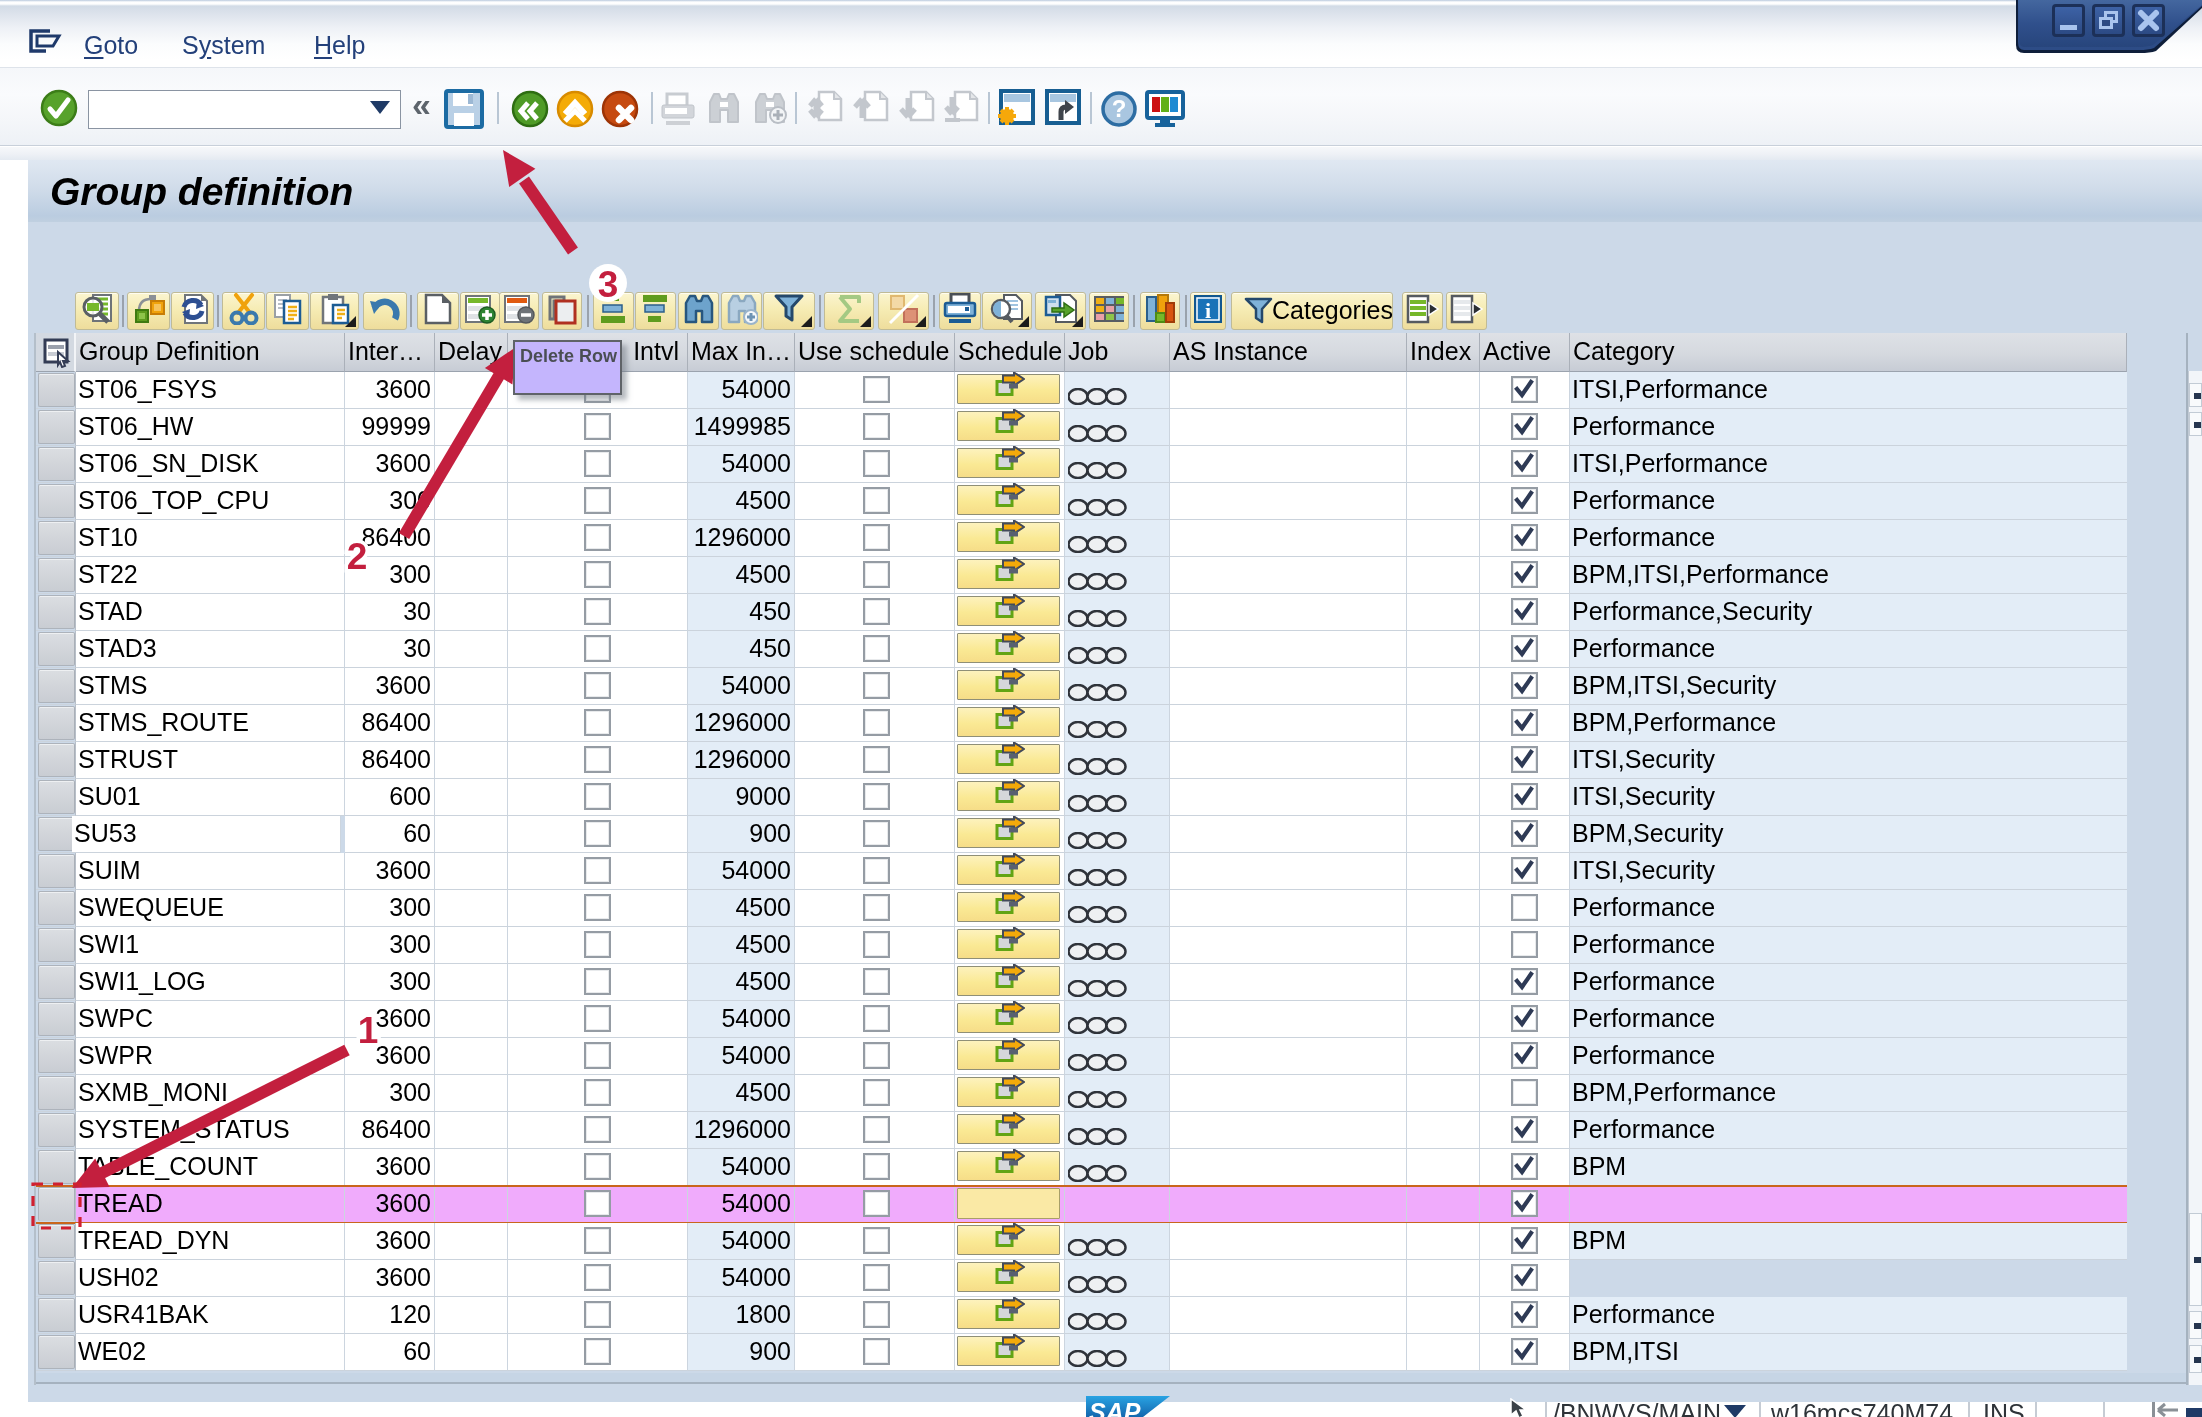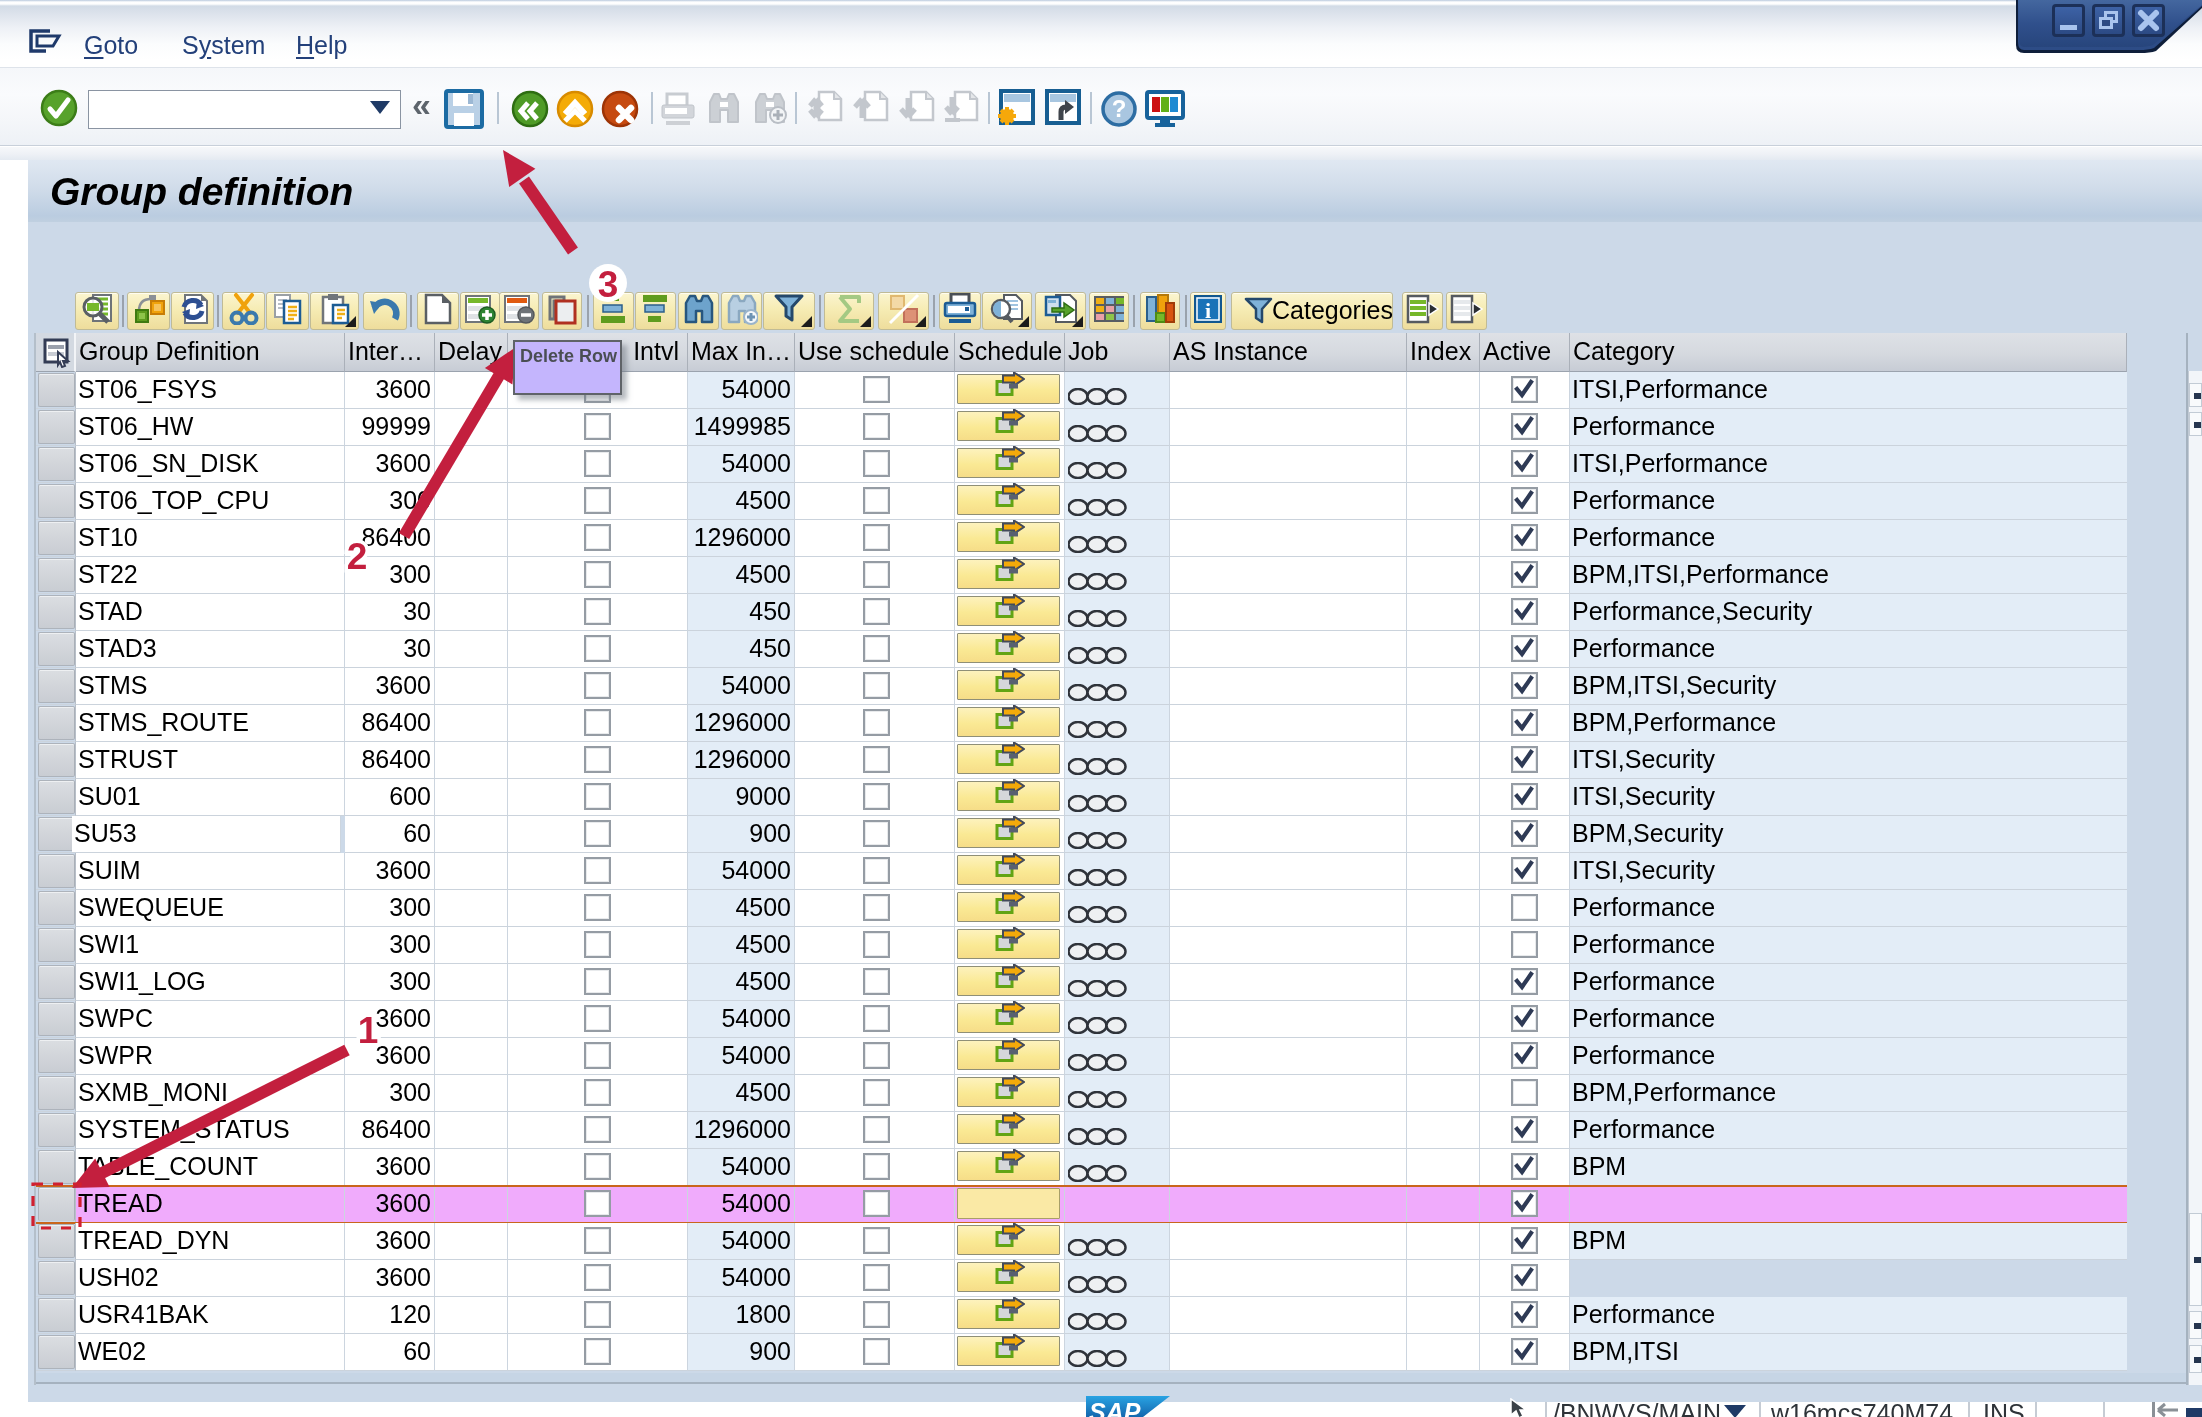--- a/index.html
+++ b/index.html
@@ -76,21 +76,21 @@
 
 </style></head><body>
 <div id="root">
 <div id="menubar" class="abs"></div>
 <div class="abs" style="left:28px;top:26px;"><svg width="36" height="30" viewBox="0 0 36 30" style="">
         <path d="M22 5 H3 V25 H18" fill="none" stroke="#1f3a6b" stroke-width="3.5"></path>
         <path d="M9 10 H31 L25 20 H9 Z M22 10 L31 10" fill="none" stroke="#1f3a6b" stroke-width="3"></path>
       </svg></div>
 <span class="menutxt" style="left:84px;"><u>G</u>oto</span>
 <span class="menutxt" style="left:182px;">S<u>y</u>stem</span>
-<span class="menutxt" style="left:296px;"><u>H</u>elp</span>
+<span class="menutxt" style="left:314px;"><u>H</u>elp</span>
 <div id="toolbar" class="abs">
 <div style="position:absolute;left:40px;top:21px;"><svg width="38" height="38" viewBox="0 0 38 38" style="">
           <circle cx="19" cy="19" r="17" fill="#57a22b" stroke="#3c7d18" stroke-width="2.5"></circle>
           <path d="M10 20 L16 27 L28 11" fill="none" stroke="#fff" stroke-width="5" stroke-linecap="round" stroke-linejoin="round"></path>
         </svg></div>
 <div id="inputfield">
         <div id="inputdrop"></div>
       </div>
 <span class="chev" style="left:412px;">«</span>
 <div style="position:absolute;left:444px;top:21px;"><svg width="40" height="40" viewBox="0 0 40 40" style="">

